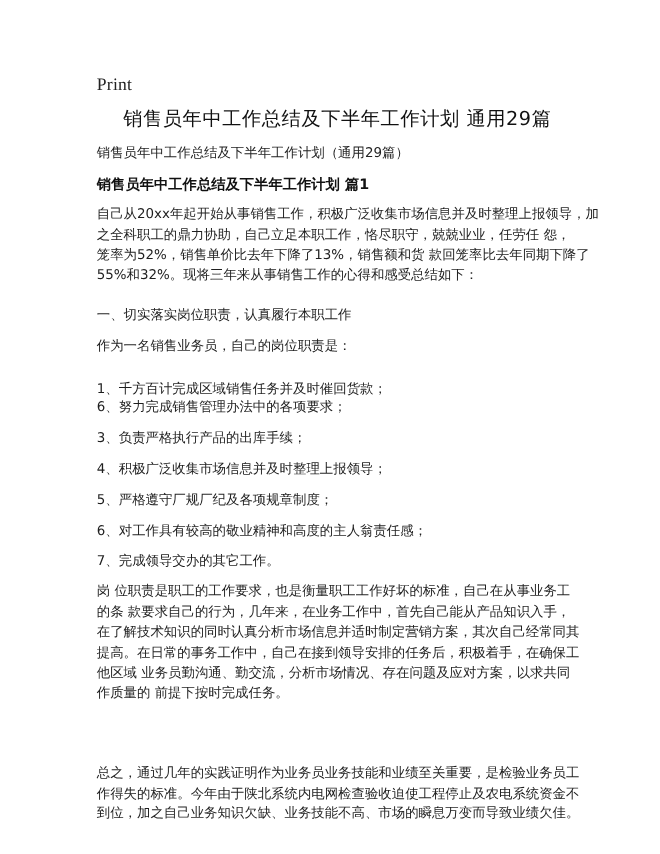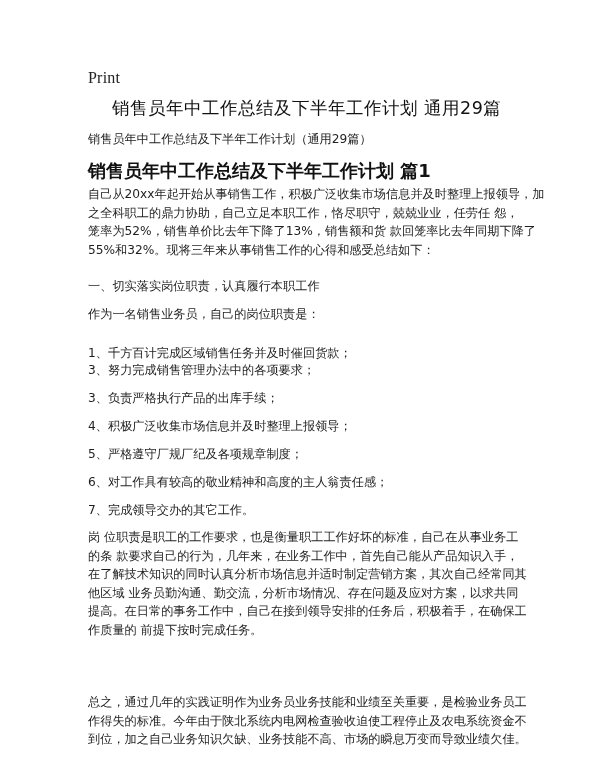--- a/index.html
+++ b/index.html
@@ -47,21 +47,21 @@
       left: 0;
       top: 131px;
       font-size: 12.2px;
       color: #222;
       white-space: nowrap;
     }
     .section-title {
       position: absolute;
       left: 0;
       top: 159px;
-      font-size: 18px;
+      font-size: 13px;
       font-weight: bold;
       color: #111;
       white-space: nowrap;
     }
     .para {
       position: absolute;
       left: 0;
       width: 432px;
       font-size: 12.2px;
       line-height: 18.5px;
@@ -99,33 +99,33 @@
     <span class="line">之全科职工的鼎力协助，自己立足本职工作，恪尽职守，兢兢业业，任劳任 怨，</span>
     <span class="line">笼率为52%，销售单价比去年下降了13%，销售额和货 款回笼率比去年同期下降了</span>
     <span class="line">55%和32%。现将三年来从事销售工作的心得和感受总结如下：</span>
   </p>
 
   <div class="single" style="top:278px;">一、切实落实岗位职责，认真履行本职工作</div>
 
   <div class="single" style="top:306px;">作为一名销售业务员，自己的岗位职责是：</div>
 
   <div class="single" style="top:334px;margin-top:11px;">1、千方百计完成区域销售任务并及时催回货款；</div>
-  <div class="single" style="top:362px;">3、努力完成销售管理办法中的各项要求；</div>
+  <div class="single" style="top:362px;">6、努力完成销售管理办法中的各项要求；</div>
   <div class="single" style="top:390px;">3、负责严格执行产品的出库手续；</div>
   <div class="single" style="top:418px;text-align:center;">4、积极广泛收集市场信息并及时整理上报领导；</div>
   <div class="single" style="top:446px;">5、严格遵守厂规厂纪及各项规章制度；</div>
   <div class="single" style="top:474px;">6、对工作具有较高的敬业精神和高度的主人翁责任感；</div>
   <div class="single" style="top:502px;">7、完成领导交办的其它工作。</div>
 
   <p class="para" style="top:528px;">
     <span class="line">岗 位职责是职工的工作要求，也是衡量职工工作好坏的标准，自己在从事业务工</span>
     <span class="line">的条 款要求自己的行为，几年来，在业务工作中，首先自己能从产品知识入手，</span>
     <span class="line">在了解技术知识的同时认真分析市场信息并适时制定营销方案，其次自己经常同其</span>
+    <span class="line">提高。在日常的事务工作中，自己在接到领导安排的任务后，积极着手，在确保工</span>
     <span class="line">他区域 业务员勤沟通、勤交流，分析市场情况、存在问题及应对方案，以求共同</span>
-    <span class="line">提高。在日常的事务工作中，自己在接到领导安排的任务后，积极着手，在确保工</span>
     <span class="line">作质量的 前提下按时完成任务。</span>
   </p>
 
   <p class="para" style="top:670px;margin-top:23px;">
     <span class="line">总之，通过几年的实践证明作为业务员业务技能和业绩至关重要，是检验业务员工</span>
     <span class="line">作得失的标准。今年由于陕北系统内电网检查验收迫使工程停止及农电系统资金不</span>
     <span class="line">到位，加之自己业务知识欠缺、业务技能不高、市场的瞬息万变而导致业绩欠佳。</span>
   </p>
 
 </div>

